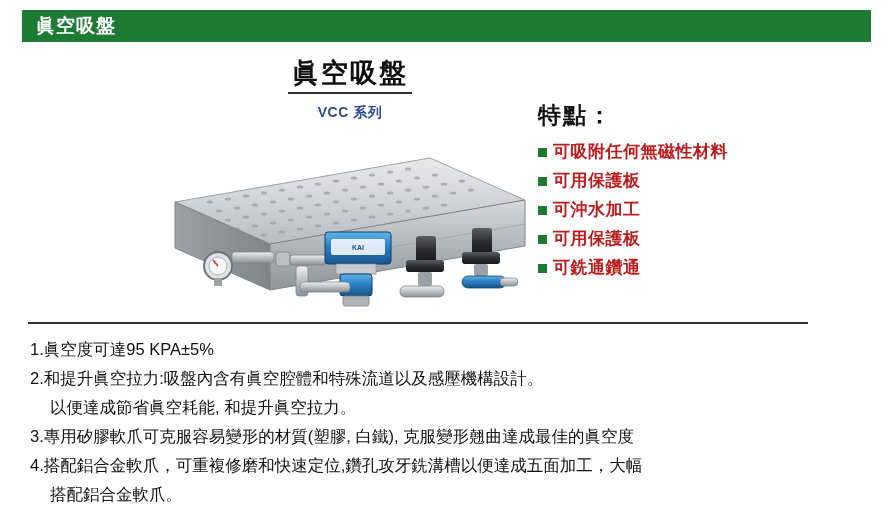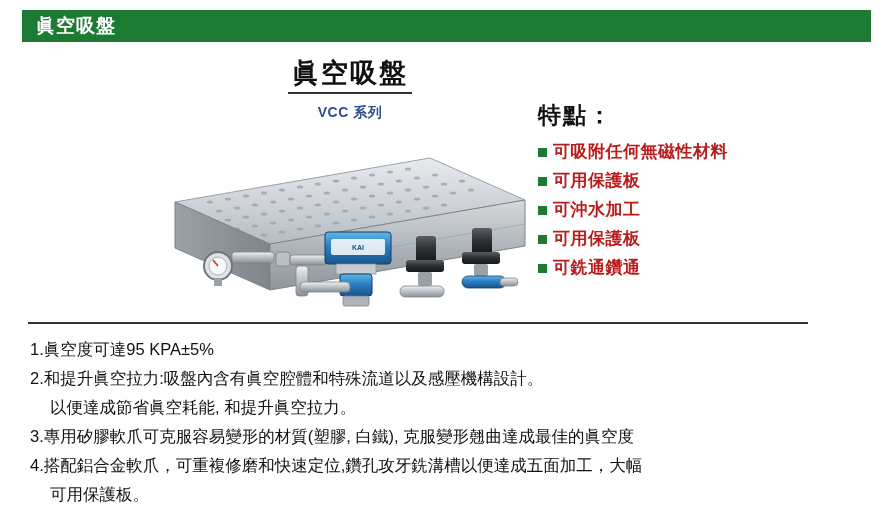--- a/index.html
+++ b/index.html
@@ -355,17 +355,17 @@
 
     <div class="spec-item">
       <span class="spec-num">3.</span>
       <span class="spec-text">專用矽膠軟爪可克服容易變形的材質(塑膠, 白鐵), 克服變形翹曲達成最佳的眞空度</span>
     </div>
 
     <div class="spec-item">
       <span class="spec-num">4.</span>
       <span class="spec-text">搭配鋁合金軟爪，可重複修磨和快速定位,鑽孔攻牙銑溝槽以便達成五面加工，大幅</span>
     </div>
-    <div class="spec-cont">可用保護板。</div>
+    <div class="spec-cont">搭配鋁合金軟爪。</div>
 
   </div>
 
 </div>
 
 </body></html>

